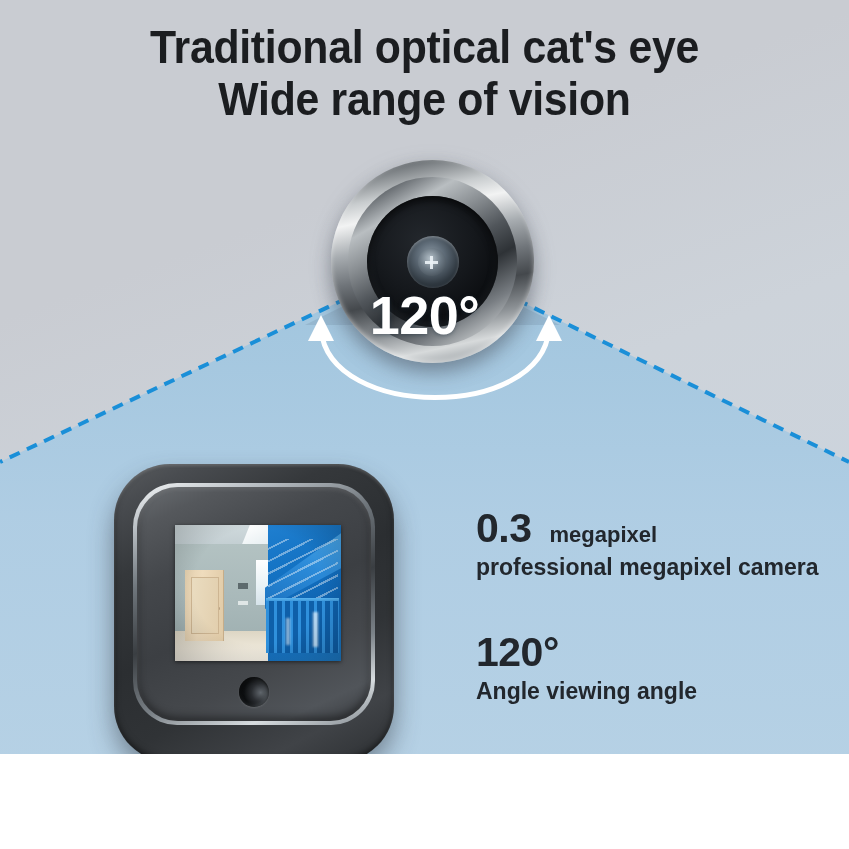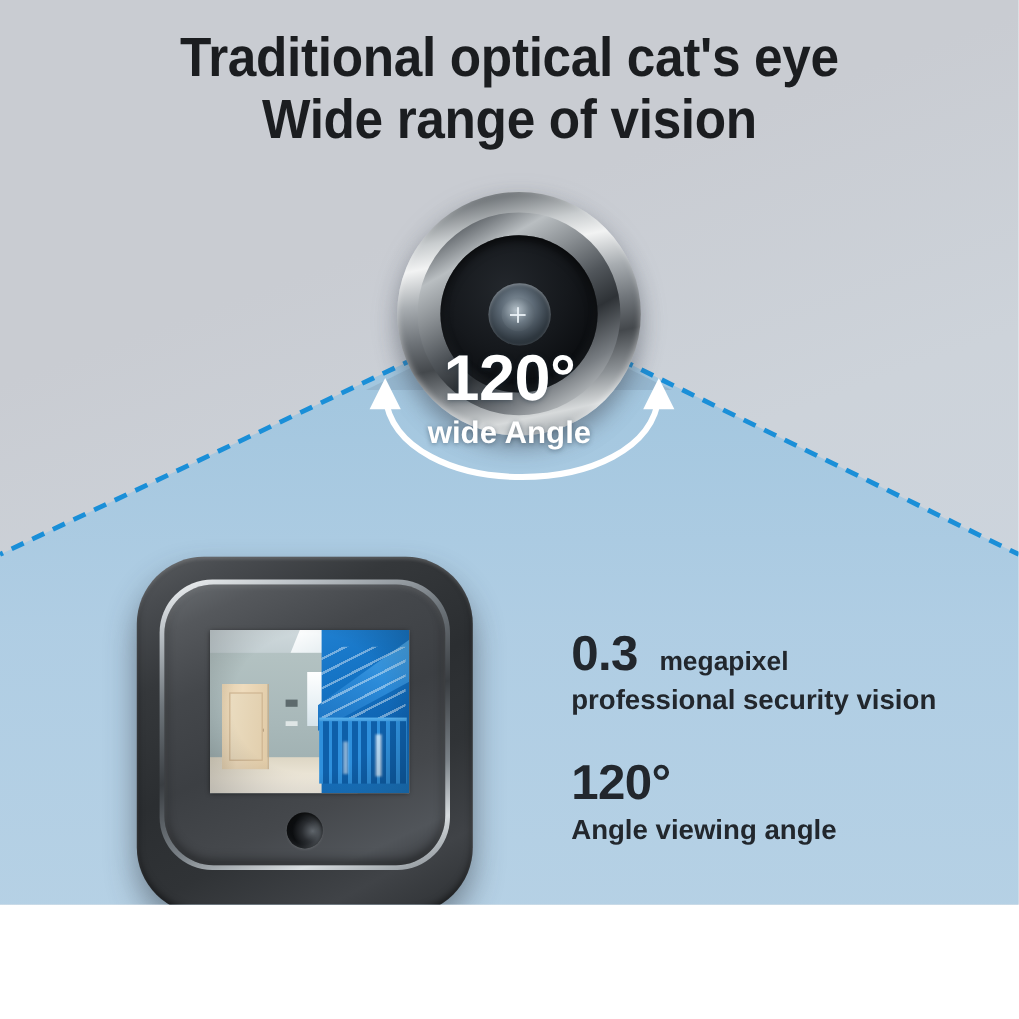--- a/index.html
+++ b/index.html
@@ -335,21 +335,21 @@
                 inset -2px 0 5px rgba(190,200,210,0.35),
                 0 1px 2px rgba(255,255,255,0.12);
   }
 
   
   .spec {
     position: absolute;
     color: #22272d;
     white-space: nowrap;
   }
-  .spec-mp { left: 476px; top: 524px; }
+  .spec-mp { left: 476px; top: 508px; }
   .spec-wa { left: 476px; top: 632px; }
   .spec-big {
     font-size: 41px;
     font-weight: 700;
     letter-spacing: -0.5px;
     line-height: 1;
   }
   .spec-unit {
     font-size: 22px;
     font-weight: 600;
@@ -407,21 +407,20 @@
   </div>
 
   <svg class="cone-wrap" viewBox="0 0 849 849">
     <path d="M 321,330 C 330,420 540,420 549,330" fill="none" stroke="#ffffff" stroke-width="5" stroke-linecap="round"></path>
     <polygon points="321,315 308,341 334,341" fill="#ffffff"></polygon>
     <polygon points="549,315 536,341 562,341" fill="#ffffff"></polygon>
   </svg>
 
   <div class="angle-label">
     <span class="angle-big">120°</span>
-    <span class="angle-small">wide Angle</span>
   </div>
 
   <div class="device">
     <div class="dev-shadow"></div>
     <div class="dev-body"></div>
     <div class="dev-chrome"></div>
     <div class="dev-face"></div>
 
     <div class="screen">
       <div class="sc-ceiling"></div>
@@ -446,21 +445,21 @@
     </div>
 
     <div class="dev-button"></div>
   </div>
 
   <div class="spec spec-mp">
     <div class="spec-row">
       <span class="spec-big">0.3</span>
       <span class="spec-unit">megapixel</span>
     </div>
-    <span class="spec-sub">professional security vision</span>
+    <span class="spec-sub">professional megapixel camera</span>
   </div>
 
   <div class="spec spec-wa">
     <div class="spec-row">
       <span class="spec-big">120°</span>
     </div>
     <span class="spec-sub">Angle viewing angle</span>
   </div>
 
 </div>

